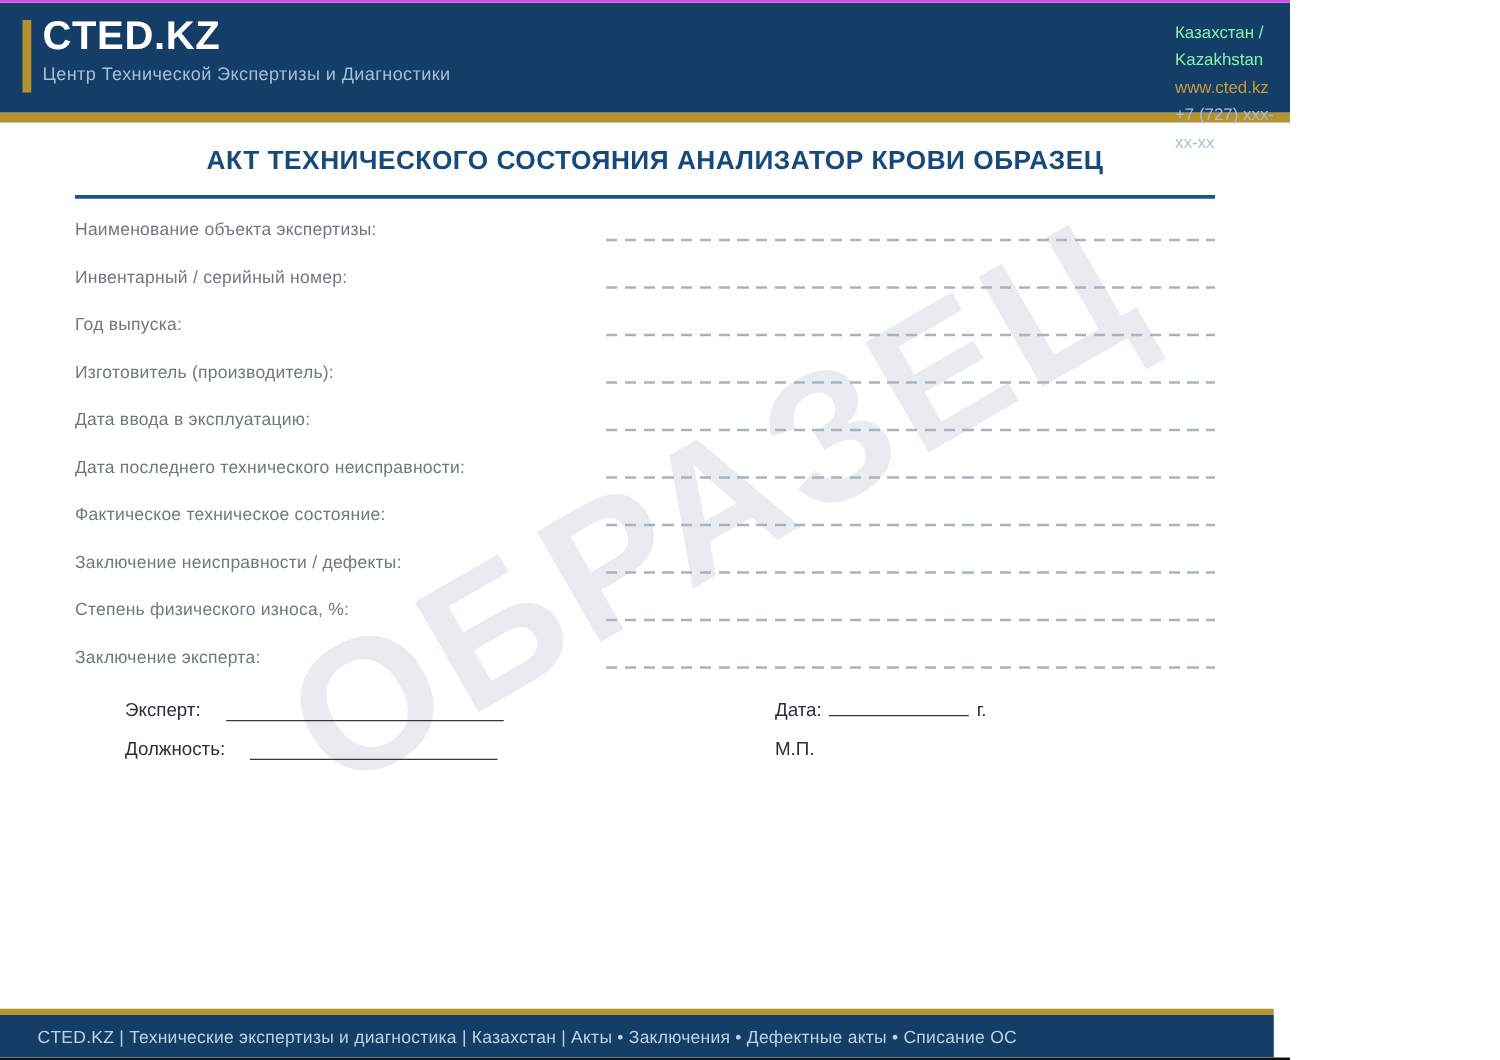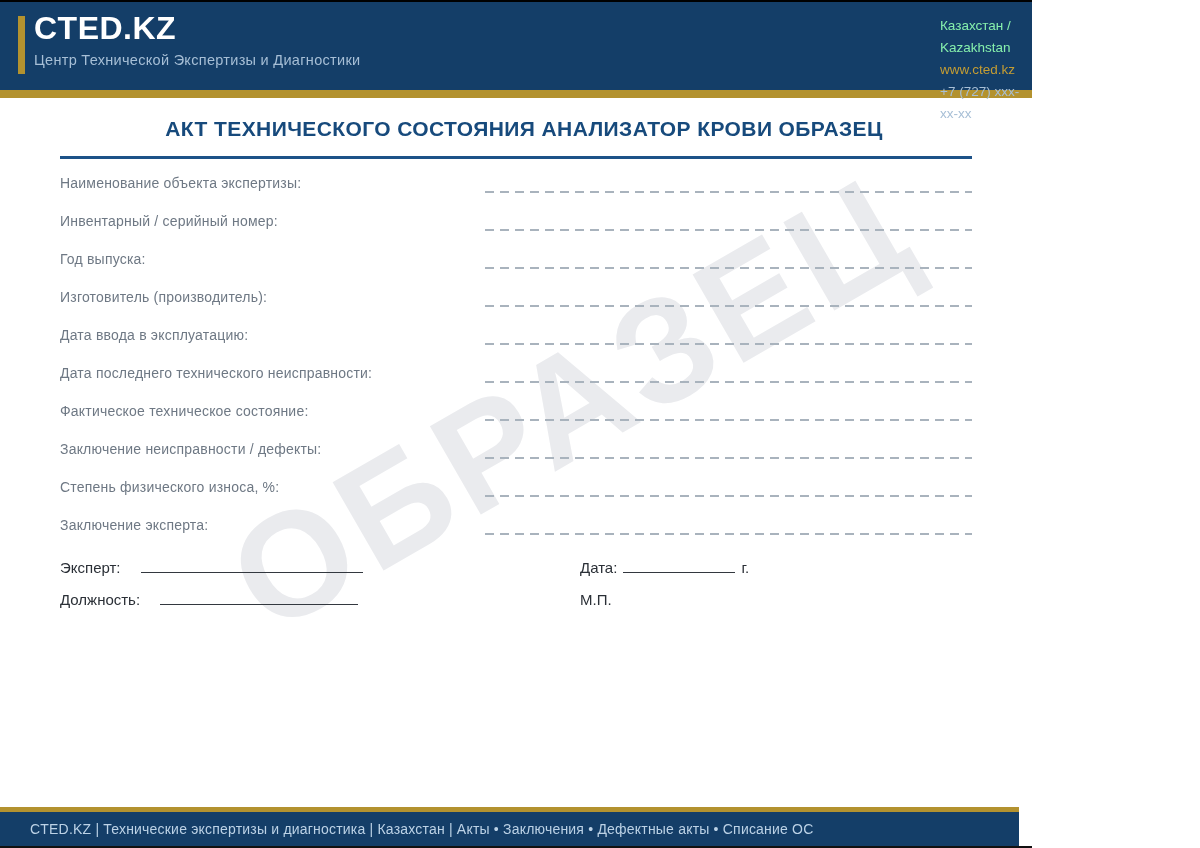--- a/index.html
+++ b/index.html
@@ -15,21 +15,21 @@
     --header-muted:#a7bfd6;
     --watermark:#eaebee;
   }
   *{margin:0;padding:0;box-sizing:border-box;}
   html,body{background:#fff;}
   body{font-family:"Liberation Sans", sans-serif;}
   .page{
     position:relative;
     width:1032px;height:848px;
     background:#fff;
-    border-top:2px solid #000000;
+    border-top:2px solid #d946ef;
     border-bottom:2px solid #111;
     overflow:hidden;
   }
   
   .header{
     position:relative;
     height:88px;
     background:var(--navy);
   }
   .accent-bar{
@@ -80,21 +80,21 @@
   }
   .dash-line{
     flex:1;
     margin-top:24px;
     height:2px;
     background:repeating-linear-gradient(to right,var(--dash-gray) 0 9px,transparent 9px 15px);
   }
   
   .sig-area{position:relative;z-index:2;margin:12px 60px 0 60px;}
   .sig-row{display:flex;align-items:baseline;height:32px;font-size:15px;color:var(--sig-dark);}
-  .sig-left{width:520px;flex:0 0 520px;display:flex;align-items:flex-start;gap:20px;}
+  .sig-left{width:520px;flex:0 0 520px;display:flex;align-items:flex-end;gap:20px;margin-left:40px;}
   .sig-right{flex:1;display:flex;align-items:baseline;gap:6px;}
   .sline{display:inline-block;border-bottom:1.6px solid #33383f;height:14px;}
   .sline.expert{width:222px;}
   .sline.date{width:112px;}
   .sline.position{width:198px;}
   
   .watermark{
     position:absolute;z-index:1;
     left:195px;top:320px;width:740px;
     text-align:center;

